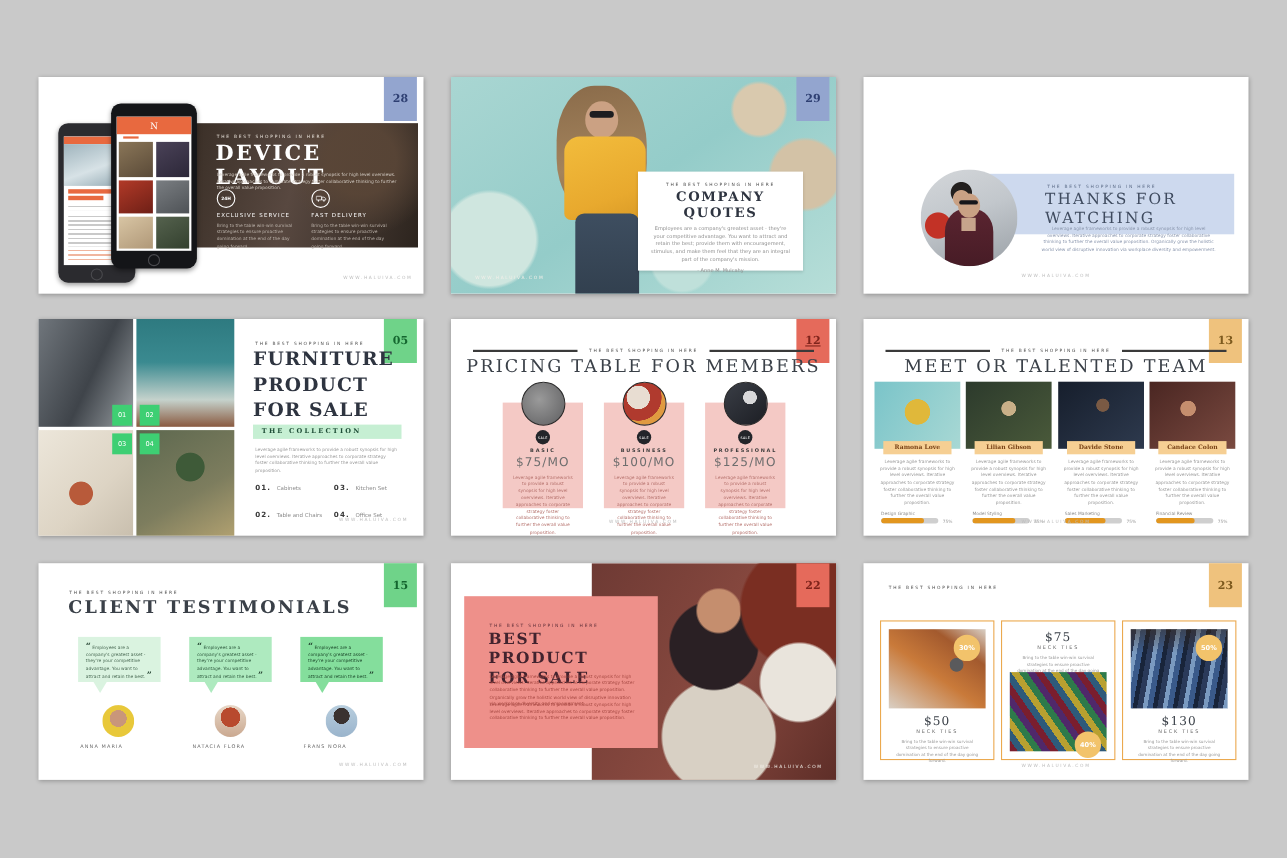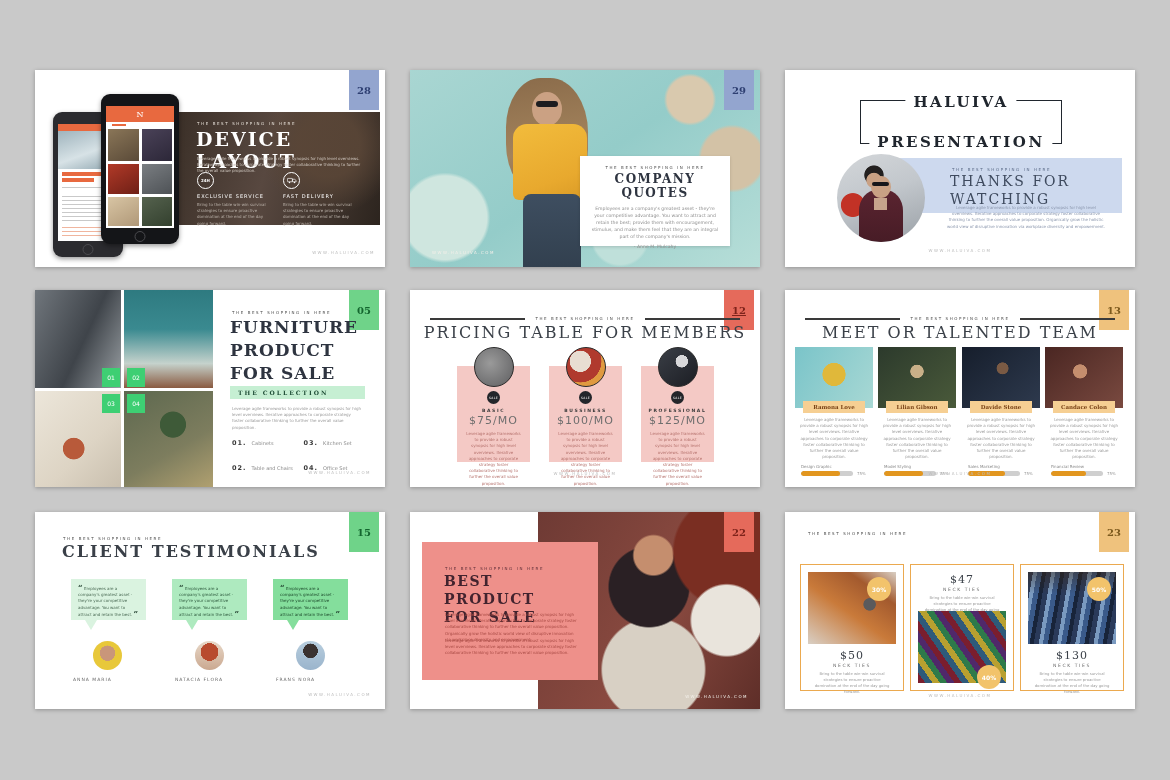--- a/index.html
+++ b/index.html
@@ -139,26 +139,20 @@
       <div class="tiny" style="text-align:center;color:#8f8f8f;margin-top:2px;">- Anne M. Mulcahy</div>
     </div>
     <div class="tag tag-blue" style="right:6px;">
         <span>29</span>
       </div>
     <div class="abs footer footer-white" style="left:22px;bottom:12px;">WWW.HALUIVA.COM</div>
   </div>
 
   <div class="slide" style="left:785px;top:70px;">
 
-    <div class="abs" style="left:75px;top:30px;width:200px;height:42px;border:1.5px solid #20262e;">
-      <div class="serif" style="position:absolute;left:50%;top:-8px;transform:translateX(-50%);background:#fff;
-           padding:0 8px;font-size:15px;font-weight:bold;letter-spacing:2.5px;color:#20262e;white-space:nowrap;">HALUIVA</div>
-      <div class="serif" style="position:absolute;left:50%;bottom:-8px;transform:translateX(-50%);background:#fff;
-           padding:0 8px;font-size:15px;font-weight:bold;letter-spacing:2.5px;color:#20262e;white-space:nowrap;">PRESENTATION</div>
-    </div>
 
     <div class="abs" style="left:95px;top:88px;width:242px;height:55px;background:#cdd9ee;">
       <div class="tagline" style="position:absolute;left:72px;top:9px;color:#5a6a86;">THE BEST SHOPPING IN HERE</div>
       <div class="serif" style="position:absolute;left:70px;top:15px;width:150px;font-size:14px;letter-spacing:2px;color:#3e4a5e;line-height:1.25;">THANKS FOR WATCHING</div>
       <div class="tiny" style="position:absolute;left:65px;top:47px;width:162px;text-align:center;color:#8a96ad;font-size:4px;">Leverage agile frameworks to provide a robust synopsis for high level overviews. Iterative approaches to corporate strategy foster collaborative thinking to further the overall value proposition. Organically grow the holistic world view of disruptive innovation via workplace diversity and empowerment.</div>
     </div>
 
     <div class="abs circle" style="left:52px;top:84px;width:88px;height:88px;overflow:hidden;background:
          radial-gradient(circle at 42% 30%,#c9a184 0 9%,transparent 10%),
          radial-gradient(circle at 42% 24%,#23201f 0 11%,transparent 12%),
@@ -390,21 +384,21 @@
            linear-gradient(35deg,#d9cfc4 0%,#c97a3a 45%,#a35a2e 75%,#d9cfc4 100%);"></div>
       <div class="disc-badge" style="right:12px;top:12px;">
           <span>30%</span>
         </div>
       <div class="serif" style="position:absolute;left:0;right:0;top:84px;text-align:center;font-size:11px;color:#3a4048;letter-spacing:1px;">$50</div>
       <div style="position:absolute;left:0;right:0;top:98px;text-align:center;font-size:4.5px;letter-spacing:1.6px;color:#6a6a6a;">NECK TIES</div>
       <div class="tiny" style="position:absolute;left:12px;right:12px;top:106px;text-align:center;font-size:3.8px;">Bring to the table win-win survival strategies to ensure proactive domination at the end of the day going forward.</div>
     </div>
 
     <div class="prod-card" style="left:125px;">
-      <div class="serif" style="position:absolute;left:0;right:0;top:8px;text-align:center;font-size:11px;color:#3a4048;letter-spacing:1px;">$47</div>
+      <div class="serif" style="position:absolute;left:0;right:0;top:8px;text-align:center;font-size:11px;color:#3a4048;letter-spacing:1px;">$75</div>
       <div style="position:absolute;left:0;right:0;top:22px;text-align:center;font-size:4.5px;letter-spacing:1.6px;color:#6a6a6a;">NECK TIES</div>
       <div class="tiny" style="position:absolute;left:12px;right:12px;top:30px;text-align:center;font-size:3.8px;">Bring to the table win-win survival strategies to ensure proactive domination at the end of the day going forward.</div>
       <div class="abs" style="left:7px;top:46px;right:7px;height:72px;background:
            repeating-linear-gradient(55deg,#7a1e2e 0 6px,#2e5a7a 6px 12px,#b8a030 12px 18px,#2e7a4a 18px 24px,#50286a 24px 30px);"></div>
       <div class="disc-badge" style="right:12px;top:100px;">
           <span>40%</span>
         </div>
     </div>
 
     <div class="prod-card" style="left:235px;">

